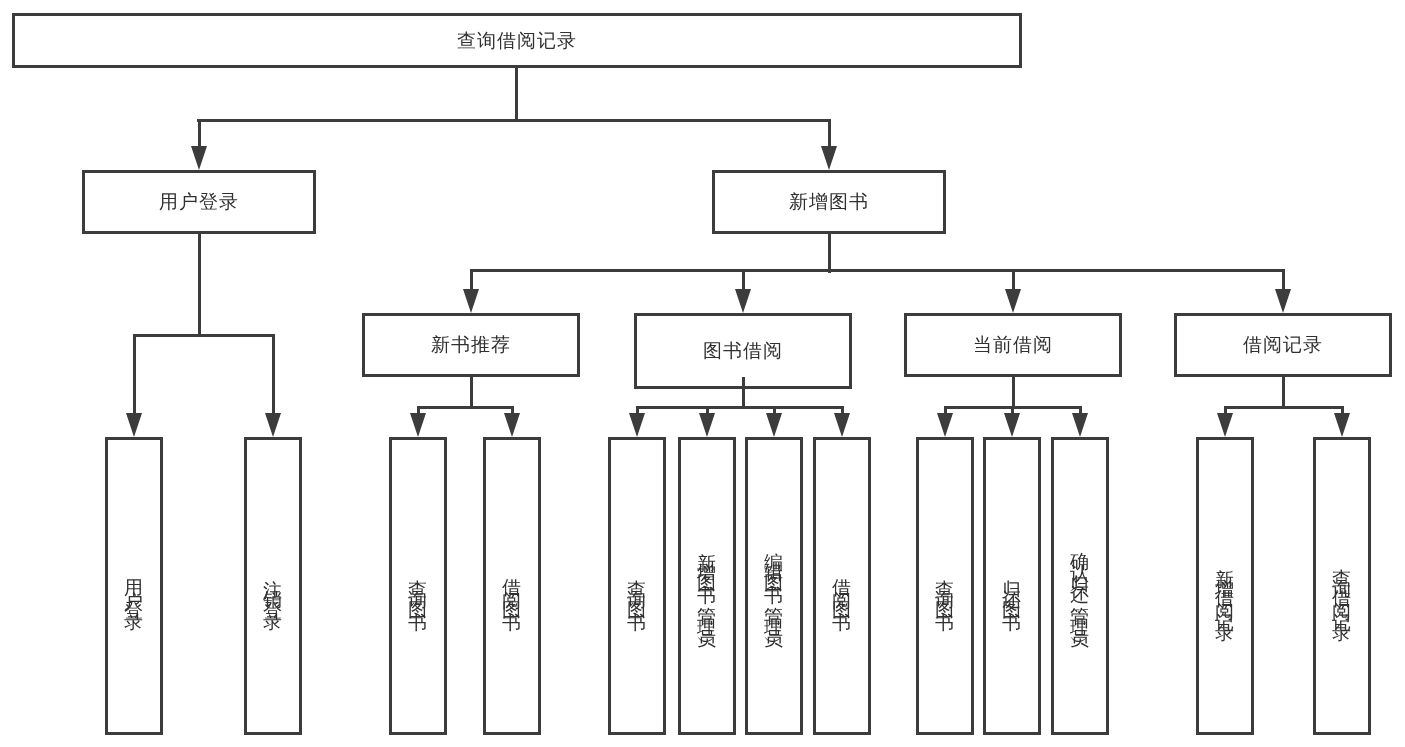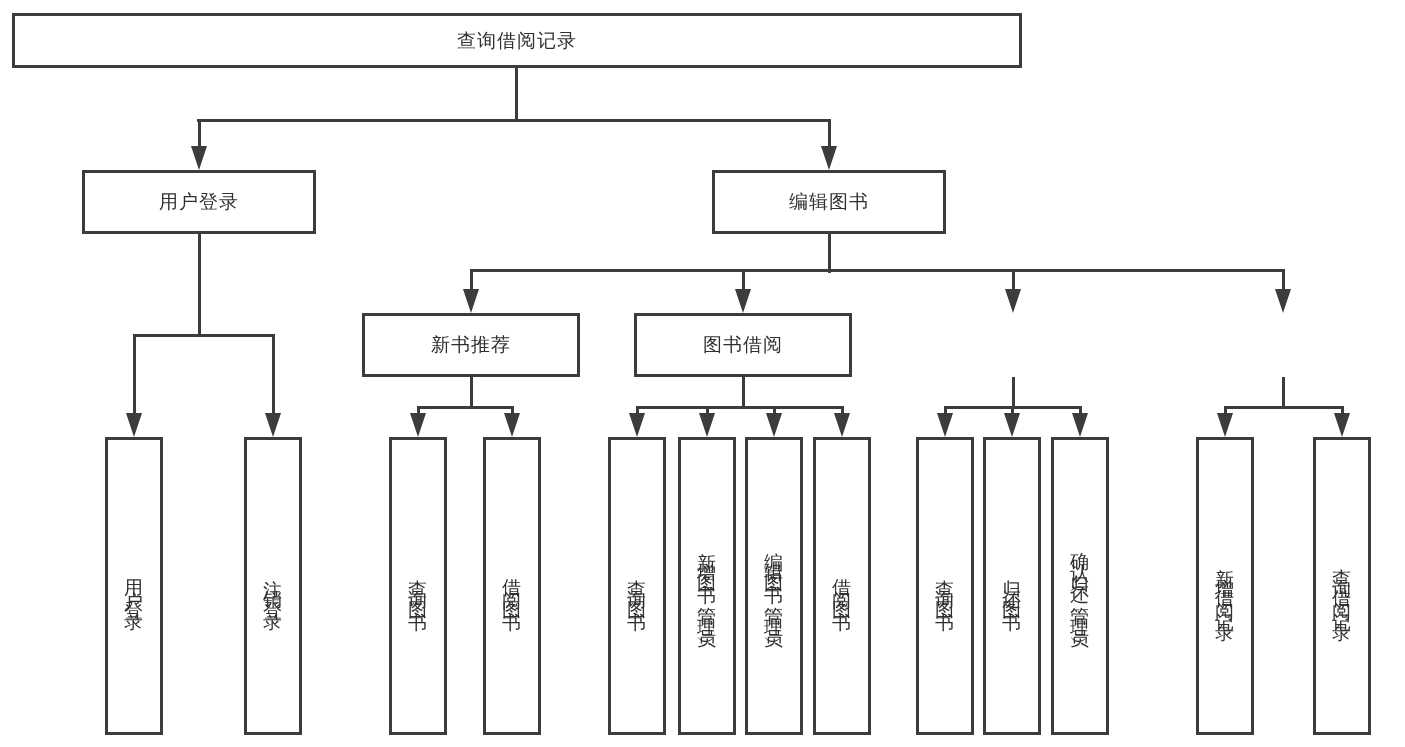--- a/index.html
+++ b/index.html
@@ -72,21 +72,21 @@
   <div class="h" style="left:197px;top:119px;width:634px;"></div>
   <div class="v" style="left:198px;top:119px;height:30px;"></div>
   <div class="arw" style="left:191px;top:146px;"></div>
   <div class="v" style="left:828px;top:119px;height:30px;"></div>
   <div class="arw" style="left:821px;top:146px;"></div>
 
   <div class="node" style="left:82px;top:170px;width:234px;height:64px;">
     <span>用户登录</span>
   </div>
   <div class="node" style="left:712px;top:170px;width:234px;height:64px;">
-    <span>编辑图书</span>
+    <span>新增图书</span>
   </div>
 
   <div class="v" style="left:198px;top:233px;height:104px;"></div>
   <div class="h" style="left:133px;top:334px;width:142px;"></div>
   <div class="v" style="left:133px;top:334px;height:82px;"></div>
   <div class="arw" style="left:126px;top:413px;"></div>
   <div class="v" style="left:272px;top:334px;height:82px;"></div>
   <div class="arw" style="left:265px;top:413px;"></div>
 
   <div class="v" style="left:828px;top:233px;height:40px;"></div>
@@ -96,22 +96,28 @@
   <div class="v" style="left:742px;top:269px;height:24px;"></div>
   <div class="arw" style="left:735px;top:289px;"></div>
   <div class="v" style="left:1012px;top:269px;height:24px;"></div>
   <div class="arw" style="left:1005px;top:289px;"></div>
   <div class="v" style="left:1282px;top:269px;height:24px;"></div>
   <div class="arw" style="left:1275px;top:289px;"></div>
 
   <div class="node" style="left:362px;top:313px;width:218px;height:64px;">
     <span>新书推荐</span>
   </div>
-  <div class="node" style="left:634px;top:313px;width:218px;height:64px;">
+  <div class="node" style="left:634px;top:313px;width:218px;height:76px;">
     <span>图书借阅</span>
+  </div>
+  <div class="node" style="left:904px;top:313px;width:218px;height:64px;">
+    <span>当前借阅</span>
+  </div>
+  <div class="node" style="left:1174px;top:313px;width:218px;height:64px;">
+    <span>借阅记录</span>
   </div>
 
   <div class="v" style="left:470px;top:377px;height:31px;"></div>
   <div class="h" style="left:417px;top:406px;width:96px;"></div>
   <div class="v" style="left:417px;top:406px;height:12px;"></div>
   <div class="arw" style="left:410px;top:413px;"></div>
   <div class="v" style="left:511px;top:406px;height:12px;"></div>
   <div class="arw" style="left:504px;top:413px;"></div>
 
   <div class="v" style="left:742px;top:377px;height:31px;"></div>

